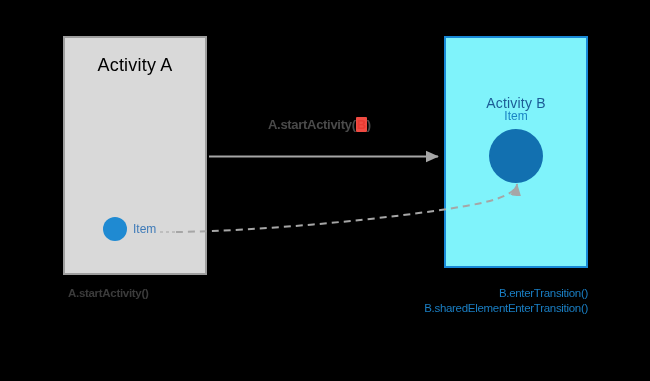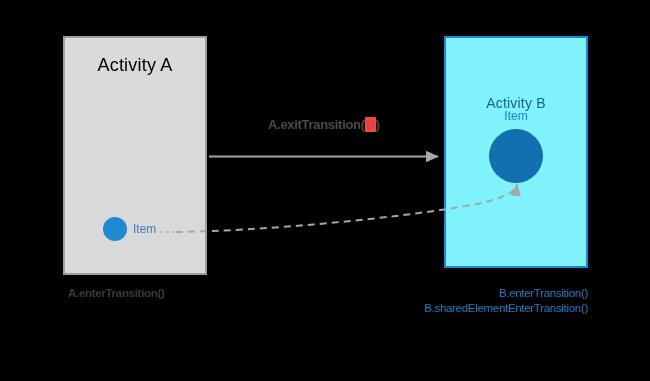--- a/index.html
+++ b/index.html
@@ -183,25 +183,25 @@
     <line x1="160" y1="232" x2="178" y2="232" stroke="#b5b5b5" stroke-width="1.6" stroke-dasharray="3 3"></line>
   </svg>
 
   <div id="item-a-circle"></div>
   <div id="item-a-label">Item</div>
 
   <div id="item-b-label">Item</div>
   <div id="item-b-circle"></div>
 
   <div id="start-activity-label">
-    <span>A.exitTransition(</span><span class="arg-highlight">B</span><span>)</span>
+    <span>A.startActivity(</span><span class="arg-highlight">B</span><span>)</span>
   </div>
 
   <div id="a-transitions">
-    <div>A.enterTransition()</div>
+    <div>A.startActivity()</div>
   </div>
 
   <div id="b-transitions">
     <div>B.enterTransition()</div>
     <div>B.sharedElementEnterTransition()</div>
   </div>
 
 </div>
 
 </body></html>

